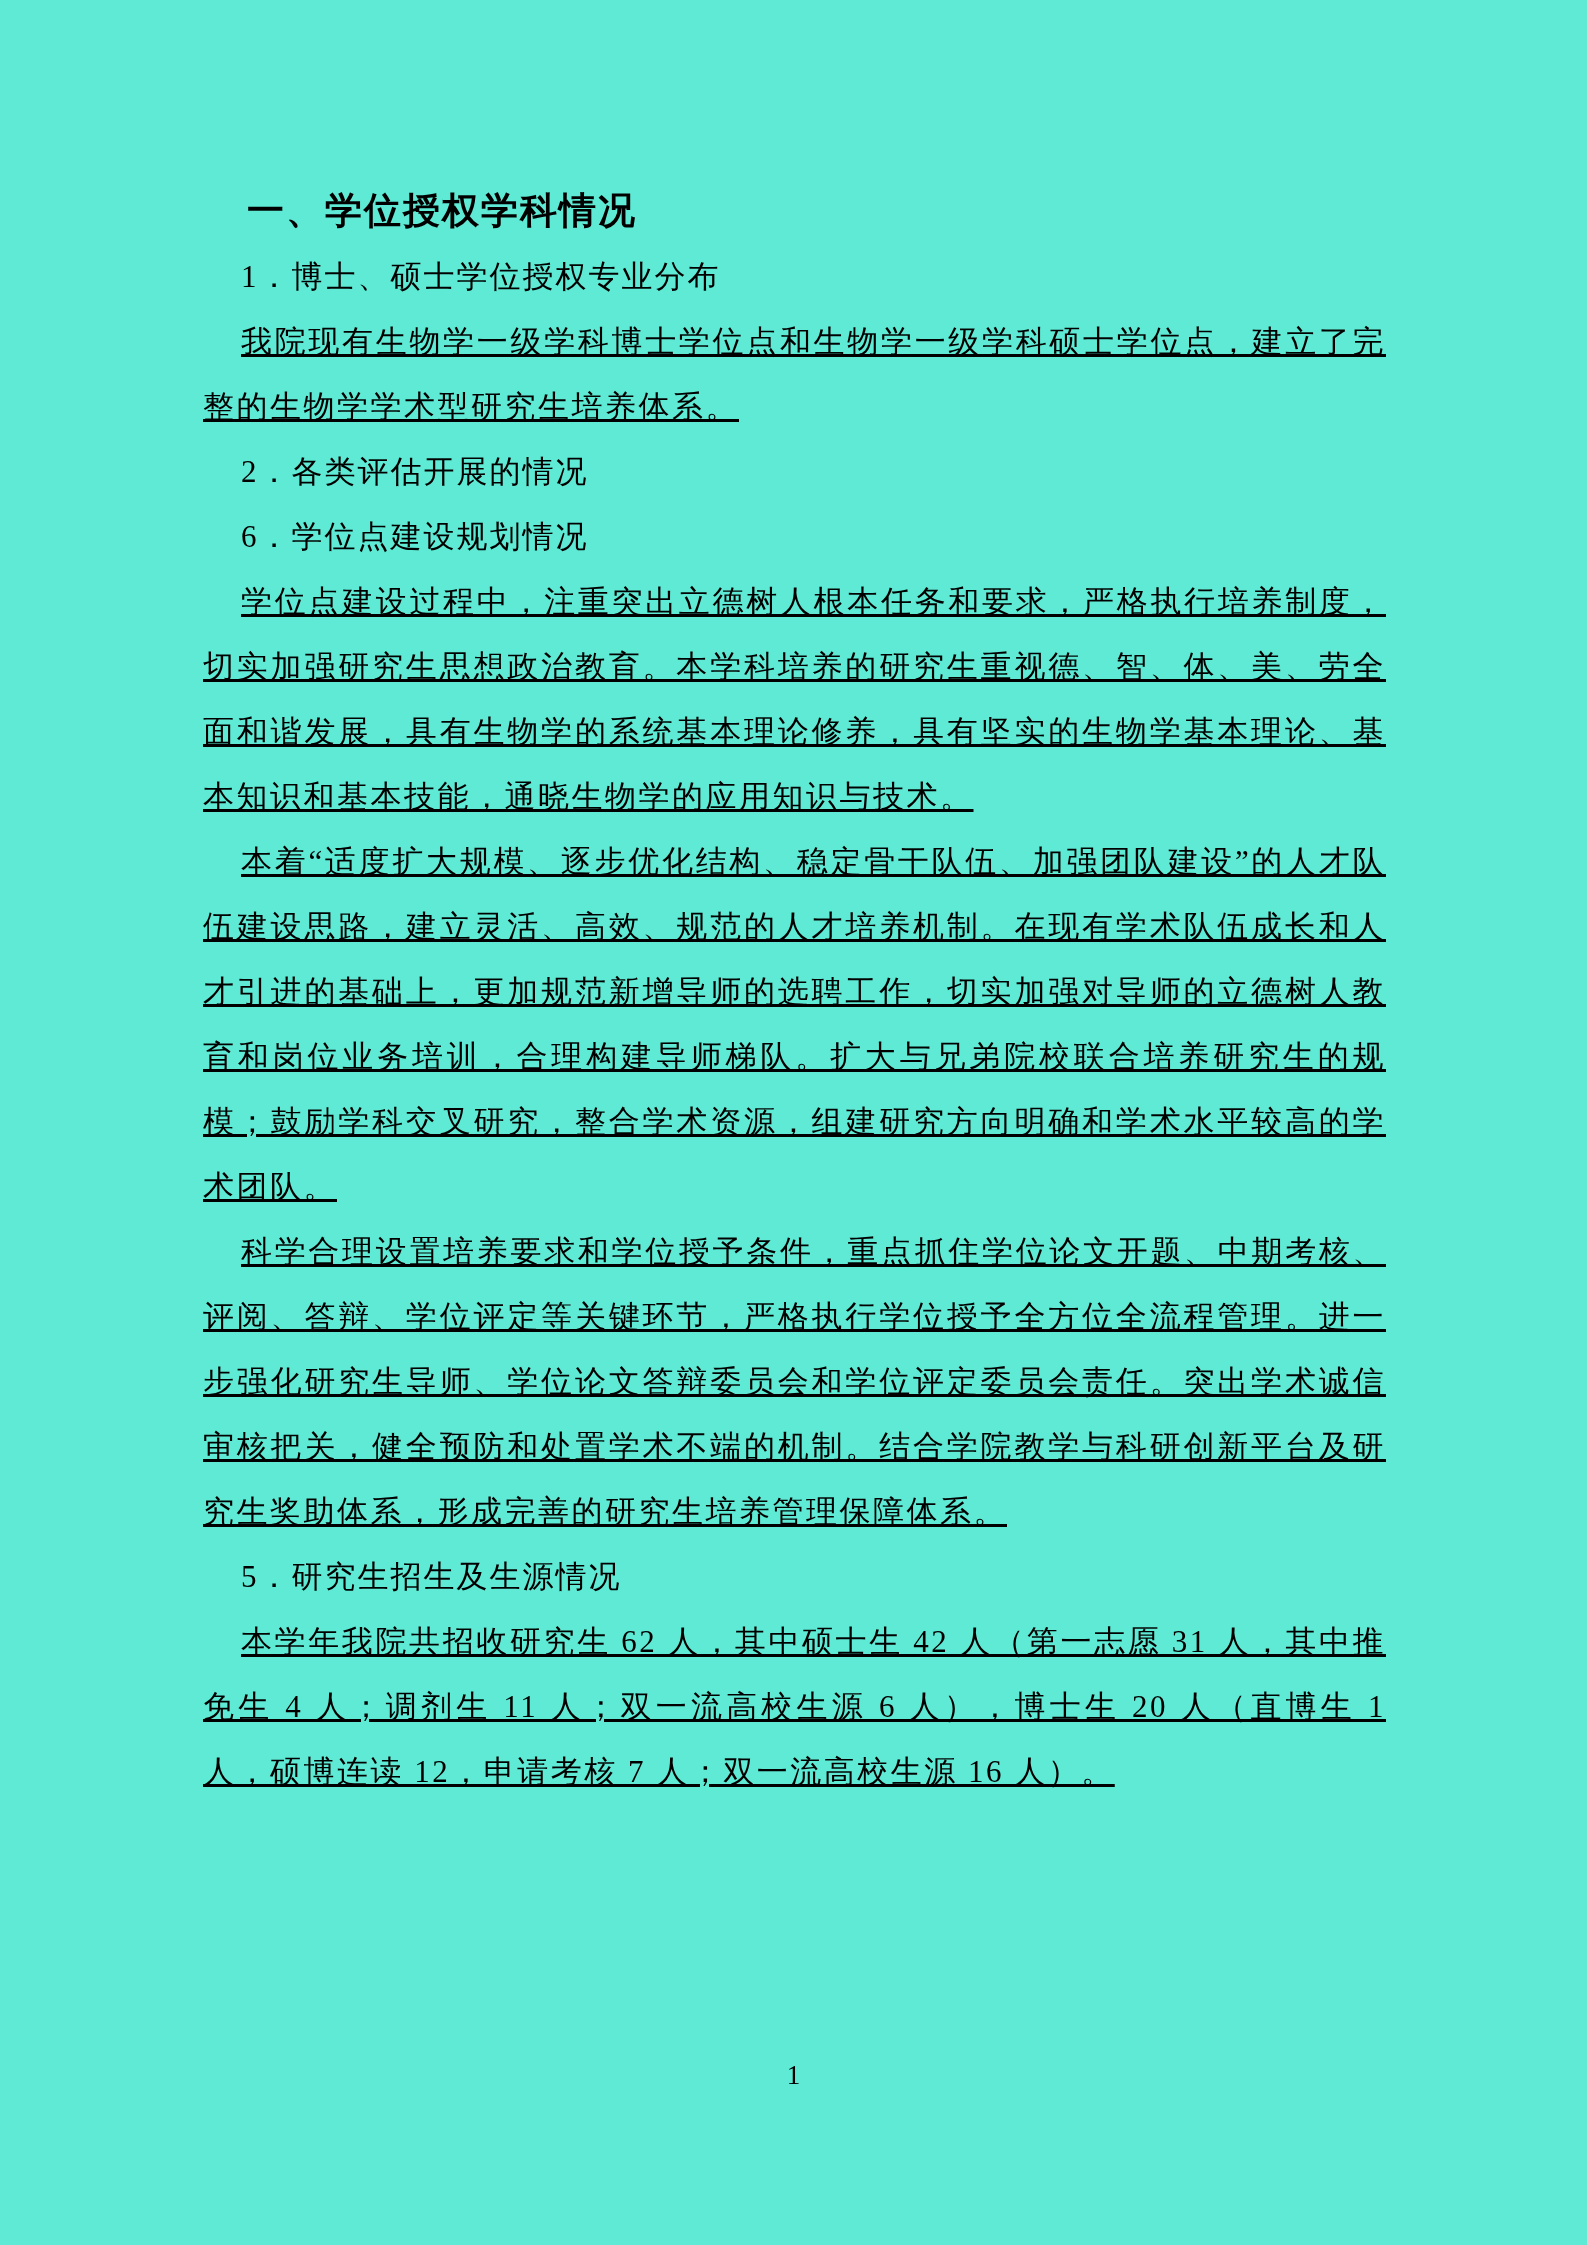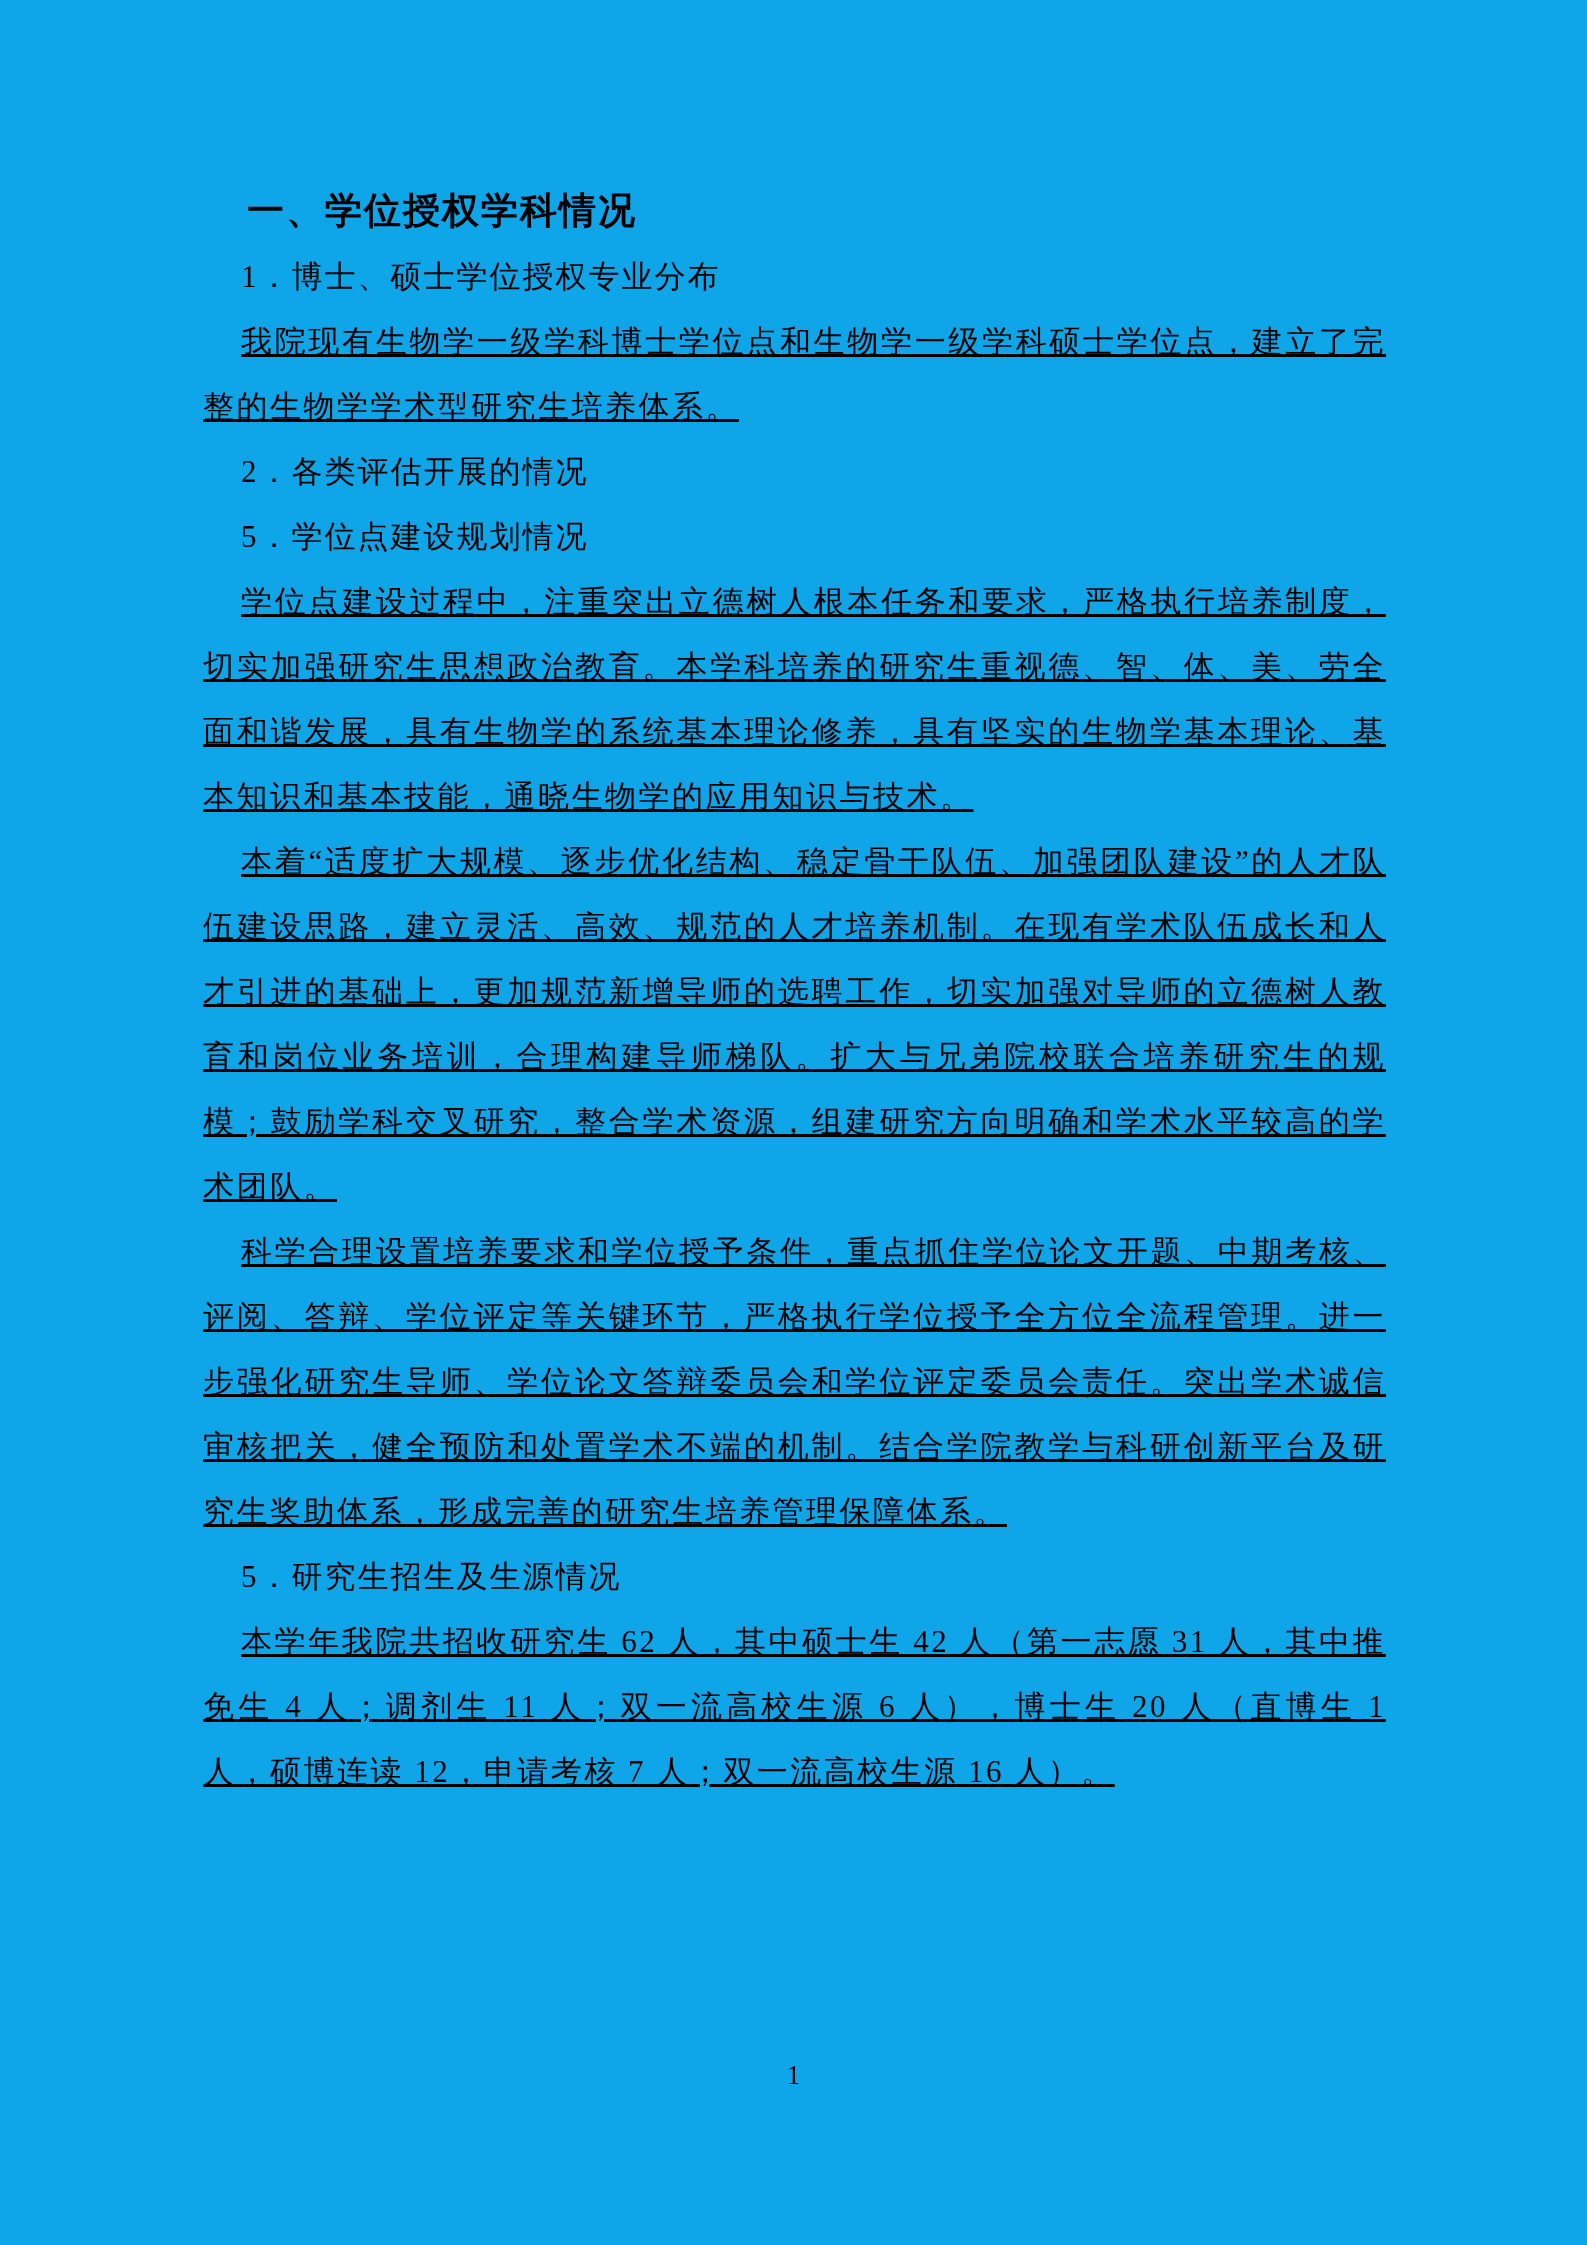--- a/index.html
+++ b/index.html
@@ -8,21 +8,21 @@
     width: 1587px;
     height: 2245px;
     position: relative;
     overflow: hidden;
     color: #000000;
     font-family: "Liberation Serif", "DejaVu Serif", serif;
   }
   .doc-page {
     position: absolute;
     inset: 0;
-    background: #0ea5e9;
+    background: #5eead4;
   }
   .doc-content {
     position: absolute;
     left: 203px;
     top: 178px;
     width: 1183px;
   }
   .doc-h1 {
     font-size: 37px;
     font-weight: bold;
@@ -59,21 +59,21 @@
 </style>
 </head>
 <body>
 
 <div class="doc-page">
   <div class="doc-content">
       <h2 class="doc-h1">一、学位授权学科情况</h2>
       <p class="doc-sub">1．博士、硕士学位授权专业分布</p>
       <p class="doc-p">我院现有生物学一级学科博士学位点和生物学一级学科硕士学位点，建立了完整的生物学学术型研究生培养体系。</p>
       <p class="doc-sub">2．各类评估开展的情况</p>
-      <p class="doc-sub">5．学位点建设规划情况</p>
+      <p class="doc-sub">6．学位点建设规划情况</p>
       <p class="doc-p">学位点建设过程中，注重突出立德树人根本任务和要求，严格执行培养制度，切实加强研究生思想政治教育。本学科培养的研究生重视德、智、体、美、劳全面和谐发展，具有生物学的系统基本理论修养，具有坚实的生物学基本理论、基本知识和基本技能，通晓生物学的应用知识与技术。</p>
       <p class="doc-p">本着“适度扩大规模、逐步优化结构、稳定骨干队伍、加强团队建设”的人才队伍建设思路，建立灵活、高效、规范的人才培养机制。在现有学术队伍成长和人才引进的基础上，更加规范新增导师的选聘工作，切实加强对导师的立德树人教育和岗位业务培训，合理构建导师梯队。扩大与兄弟院校联合培养研究生的规模；鼓励学科交叉研究，整合学术资源，组建研究方向明确和学术水平较高的学术团队。</p>
       <p class="doc-p">科学合理设置培养要求和学位授予条件，重点抓住学位论文开题、中期考核、评阅、答辩、学位评定等关键环节，严格执行学位授予全方位全流程管理。进一步强化研究生导师、学位论文答辩委员会和学位评定委员会责任。突出学术诚信审核把关，健全预防和处置学术不端的机制。结合学院教学与科研创新平台及研究生奖助体系，形成完善的研究生培养管理保障体系。</p>
       <p class="doc-sub">5．研究生招生及生源情况</p>
       <p class="doc-p">本学年我院共招收研究生 62 人，其中硕士生 42 人（第一志愿 31 人，其中推免生 4 人；调剂生 11 人；双一流高校生源 6 人），博士生 20 人（直博生 1 人，硕博连读 12，申请考核 7 人；双一流高校生源 16 人）。</p>
     </div>
 
   <div class="page-number">1</div>
 </div>
 

